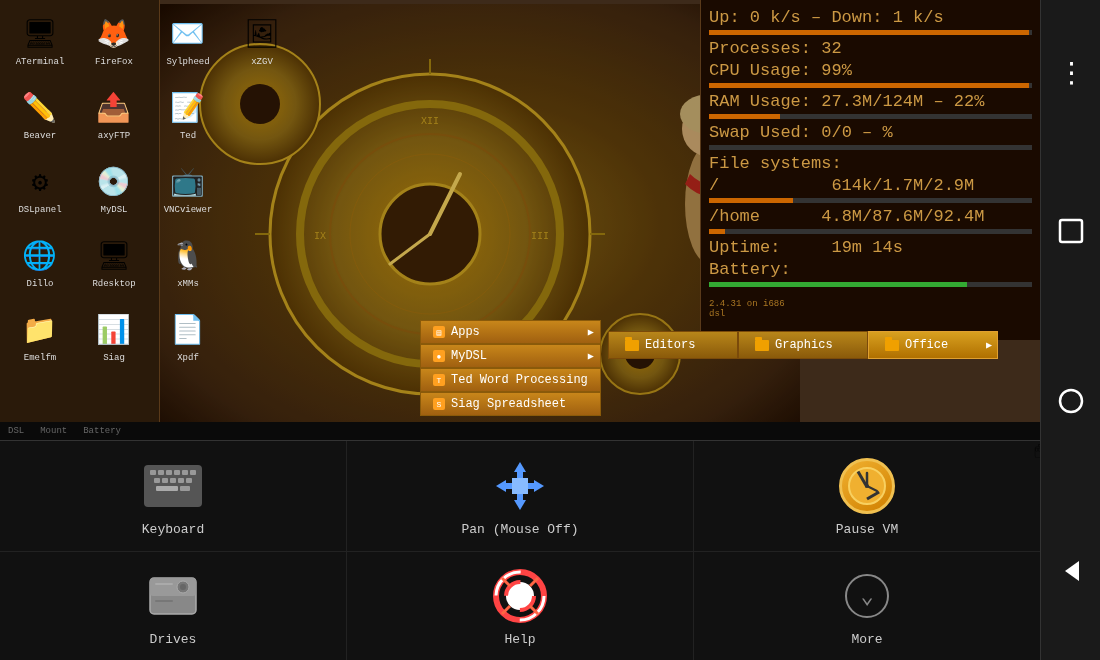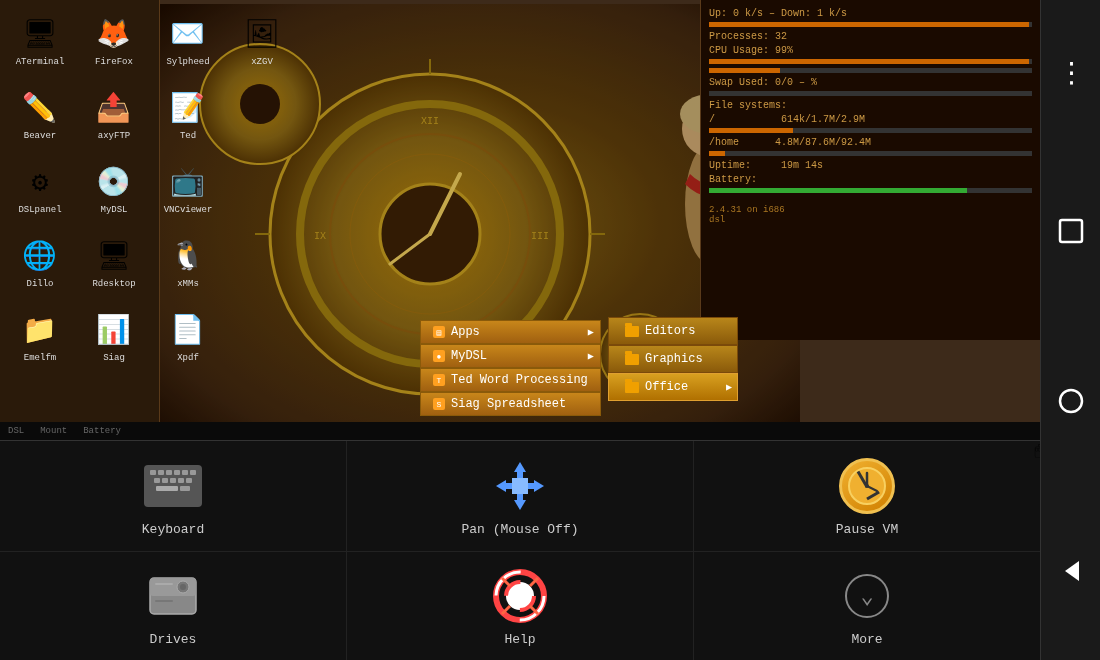--- a/index.html
+++ b/index.html
@@ -79,21 +79,21 @@
       border-left: 1px solid #5a3a1a;
       padding: 8px;
       font-family: 'Courier New', monospace;
       font-size: 11px;
       color: #cc9944;
     }
 
     .stat-line {
       margin-bottom: 3px;
       color: #cc9944;
-      font-size: 10px;
+      font-size: 17px;
     }
 
     .stat-bar-container {
       height: 5px;
       background: #333;
       margin: 2px 0 4px 0;
       width: 100%;
     }
 
     .stat-bar {
@@ -145,26 +145,26 @@
       flex-shrink: 0;
       display: flex;
       align-items: center;
       justify-content: center;
       font-size: 8px;
     }
 
     
     #submenu {
       position: absolute;
-      top: 317px;
+      top: 331px;
       left: 608px;
       background: transparent;
       z-index: 51;
       display: flex;
-      flex-direction: column;
+      flex-direction: row;
       font-family: Liberation Mono, monospace;
     }
 
     .submenu-item {
       background: linear-gradient(to bottom, #b8861a, #8a5a0a);
       border: 1px solid #7a4a0a;
       padding: 3px 16px;
       font-size: 12px;
       color: #fff;
       cursor: pointer;
@@ -500,20 +500,23 @@
     <div class="stat-line">
       <span>Processes:</span> <span>32</span>
     </div>
     <div class="stat-line">
       <span>CPU Usage:</span> <span>99%</span>
     </div>
     <div class="stat-bar-container">
         <div class="stat-bar" style="width:99%"></div>
       </div>
 
+    <div class="stat-line">
+      <span>RAM Usage:</span> <span>27.3M/124M – 22%</span>
+    </div>
     <div class="stat-bar-container">
         <div class="stat-bar" style="width:22%"></div>
       </div>
 
     <div class="stat-line">
       <span>Swap Used:</span> <span>0/0 – %</span>
     </div>
     <div class="stat-bar-container">
         <div class="stat-bar" style="width:0%"></div>
       </div>

